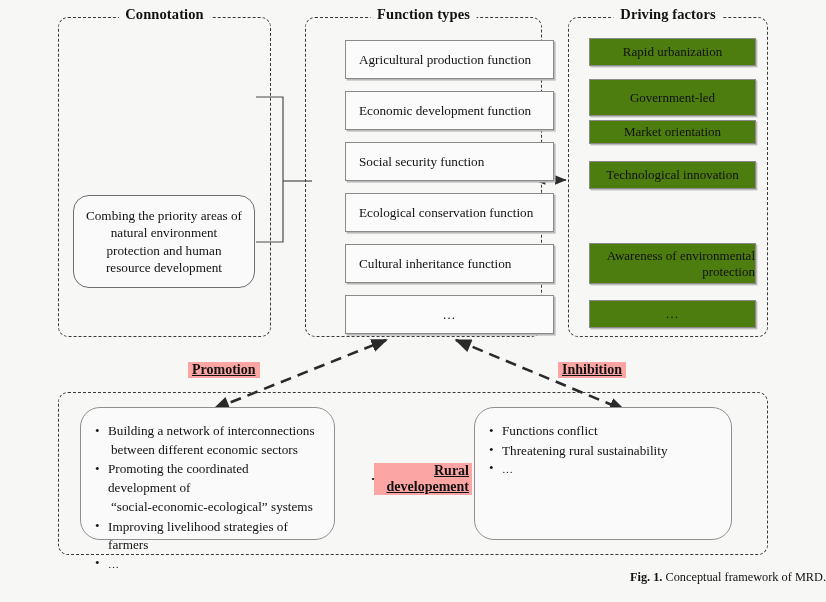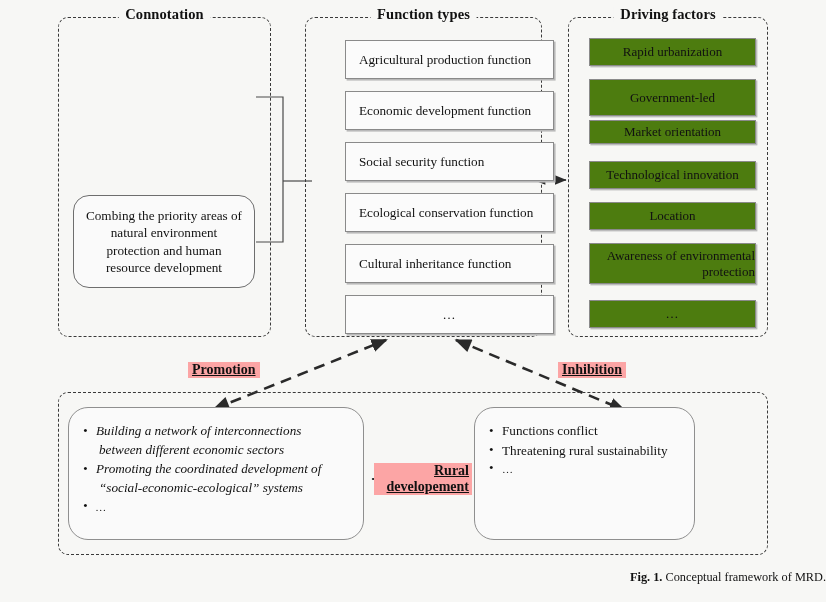--- a/index.html
+++ b/index.html
@@ -115,22 +115,22 @@
 
   
   .outcome-box {
     position: absolute;
     border: 1px solid #8f8f8f;
     border-radius: 20px;
     background: #fafafa;
     box-sizing: border-box;
     padding: 14px 16px 10px 14px;
   }
-  #outcome-left  { left: 68px;  top: 407px; width: 296px; height: 133px; font-style: italic; }
-  #outcome-right { left: 474px; top: 407px; width: 221px; height: 133px; }
+  #outcome-left  { left: 80px;  top: 407px; width: 255px; height: 133px; }
+  #outcome-right { left: 474px; top: 407px; width: 258px; height: 133px; }
 
   .bullets {
     list-style: none;
     margin: 0;
     padding: 0;
     font-size: 13.2px;
     line-height: 1.42;
   }
   .bullets li {
     position: relative;
@@ -268,41 +268,41 @@
   </div>
   <div class="df-box" style="top:79px;  height:37px">
     <span>Government-led</span>
   </div>
   <div class="df-box" style="top:120px; height:24px">
     <span>Market orientation</span>
   </div>
   <div class="df-box" style="top:161px; height:28px">
     <span>Technological innovation</span>
   </div>
-  <div class="df-box" style="top:202px; height:28px">
-    <span>Location</span>
-  </div>
   <div class="df-box" style="top:243px; height:41px">
     <span>Awareness of environmental protection</span>
   </div>
   <div class="df-box" style="top:300px; height:28px">
     <span class="dots">…</span>
   </div>
 
   <div class="group" id="group-outcomes"></div>
 
   <div class="outcome-box" id="outcome-left">
     <ul class="bullets">
       <li>
         <span>Building a network of interconnections</span>
         <span class="cont">between different economic sectors</span>
       </li>
       <li>
         <span>Promoting the coordinated development of</span>
         <span class="cont">“social-economic-ecological” systems</span>
+      </li>
+      <li>
+        <span>Improving livelihood strategies of farmers</span>
       </li>
       <li class="ellipsis">
         <span>…</span>
       </li>
     </ul>
   </div>
 
   <div class="outcome-box" id="outcome-right">
     <ul class="bullets">
       <li>

